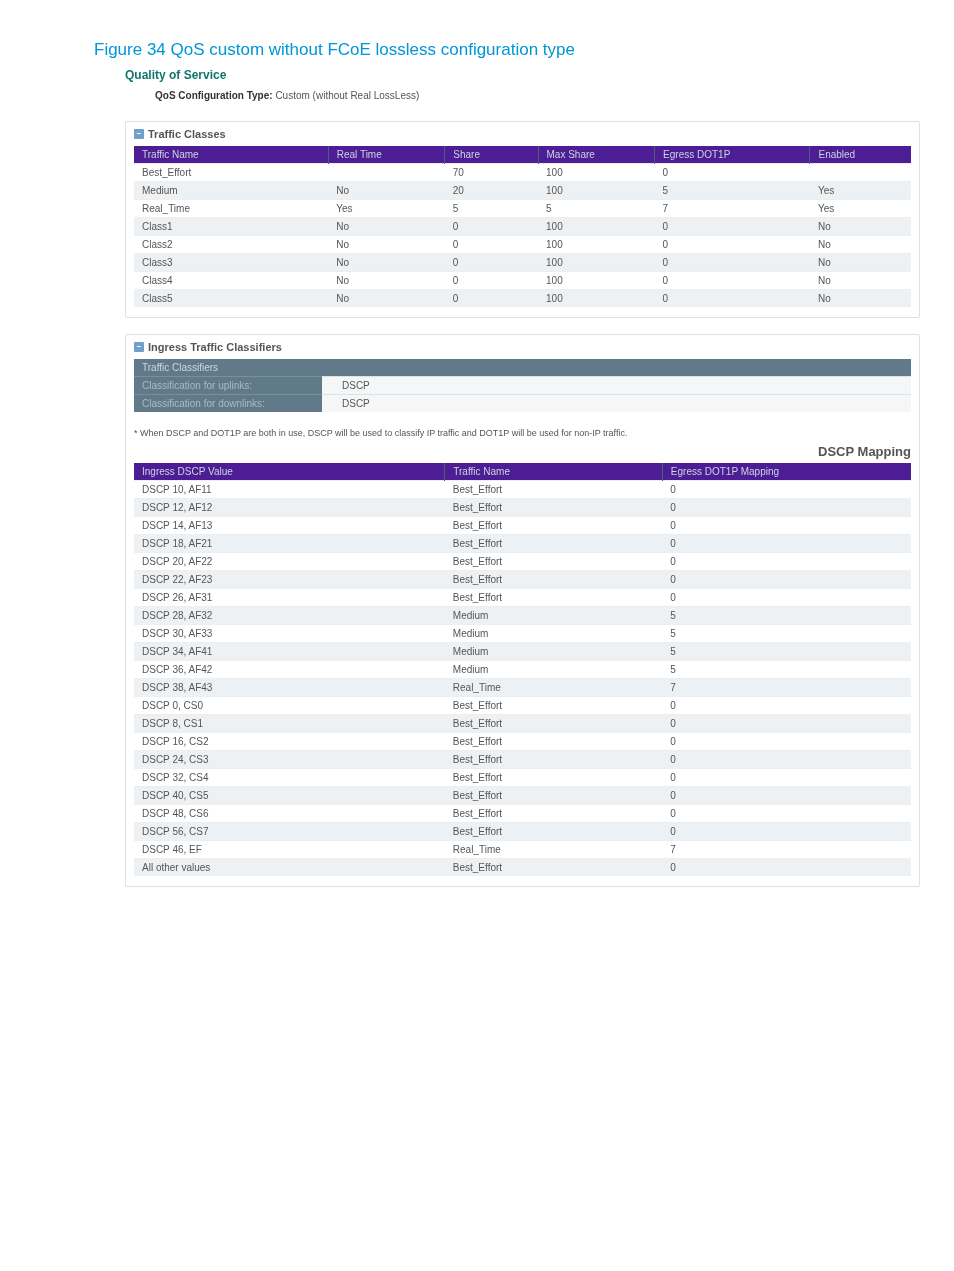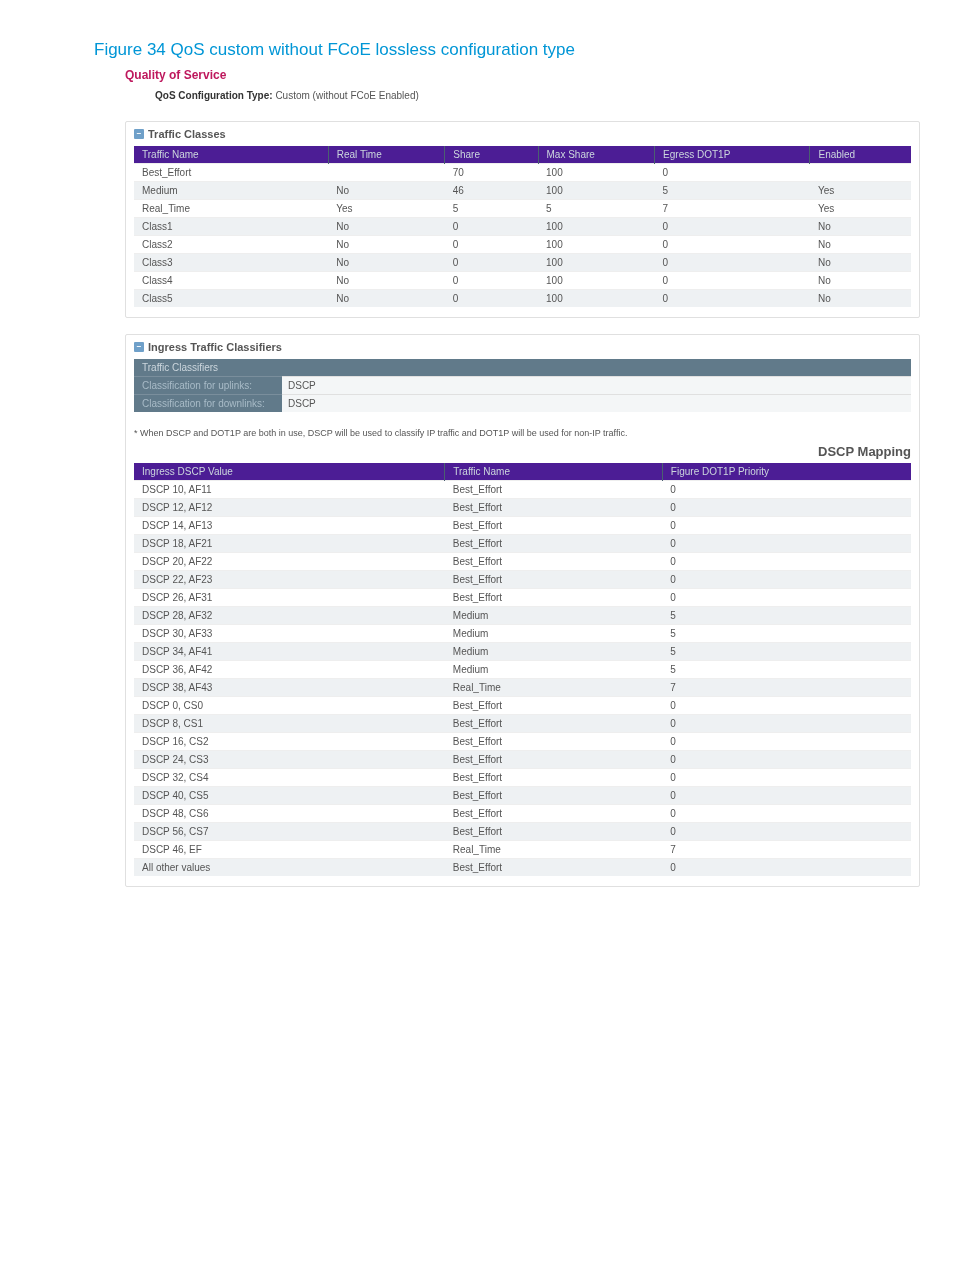--- a/index.html
+++ b/index.html
@@ -16,21 +16,21 @@
   .figure-title {
     font-size: 17px;
     color: #0096d6;
     font-weight: normal;
     margin: 0 0 8px 94px;
   }
   .qos-heading {
     font-size: 12px;
     font-weight: bold;
     margin: 4px 0 8px 125px;
-    color: #be185d;
+    color: #0f766e;
   }
   .config-line {
     font-size: 10px;
     color: #555;
     margin: 0 0 20px 155px;
   }
   .config-line .lbl { font-weight: bold; color: #333; }
   .panel-outer {
     margin: 0 34px 16px 125px;
     border: 1px solid #e0e0e0;
@@ -94,45 +94,45 @@
     background: #617a8a;
     color: #ccd6dd;
     font-weight: normal;
     text-align: left;
     padding: 3px 8px;
   }
   table.classifiers td.label-cell {
     background: #617a8a;
     color: #a8bbc7;
     padding: 3px 8px;
-    width: 148px;
+    width: 188px;
     border-top: 1px solid #7a8e9c;
   }
   table.classifiers td.value-cell {
     background: #f4f6f7;
     color: #555;
-    padding: 3px 6px;
+    padding: 3px 20px;
     border-top: 1px solid #e0e0e0;
   }
   .footnote {
     font-size: 9px;
     color: #555;
     margin-top: 16px;
   }
 </style>
 </head>
 <body>
 
 <div class="page">
 
   <h2 class="figure-title">Figure 34 QoS custom without FCoE lossless configuration type</h2>
   <div class="qos-heading">Quality of Service</div>
   <div class="config-line">
     <span class="lbl">QoS Configuration Type:</span>
-    <span>Custom (without FCoE Enabled)</span>
+    <span>Custom (without Real LossLess)</span>
   </div>
 
   <div class="panel-outer">
     <div class="panel-title">
       <span class="collapse-icon">−</span>
       <span>Traffic Classes</span>
     </div>
     <table class="grid">
       <colgroup>
         <col style="width:25%">
@@ -157,21 +157,21 @@
             <td>Best_Effort</td>
             <td></td>
             <td>70</td>
             <td>100</td>
             <td>0</td>
             <td></td>
           </tr>
           <tr>
             <td>Medium</td>
             <td>No</td>
-            <td>46</td>
+            <td>20</td>
             <td>100</td>
             <td>5</td>
             <td>Yes</td>
           </tr>
           <tr>
             <td>Real_Time</td>
             <td>Yes</td>
             <td>5</td>
             <td>5</td>
             <td>7</td>
@@ -250,21 +250,21 @@
     <table class="grid">
       <colgroup>
         <col style="width:40%">
           <col style="width:28%">
           <col style="width:32%">
       </colgroup>
       <thead>
           <tr id="map-head">
             <th>Ingress DSCP Value</th>
             <th>Traffic Name</th>
-            <th>Figure DOT1P Priority</th>
+            <th>Egress DOT1P Mapping</th>
           </tr>
         </thead>
       <tbody id="map-body">
           <tr>
             <td>DSCP 10, AF11</td>
             <td>Best_Effort</td>
             <td>0</td>
           </tr>
           <tr>
             <td>DSCP 12, AF12</td>

